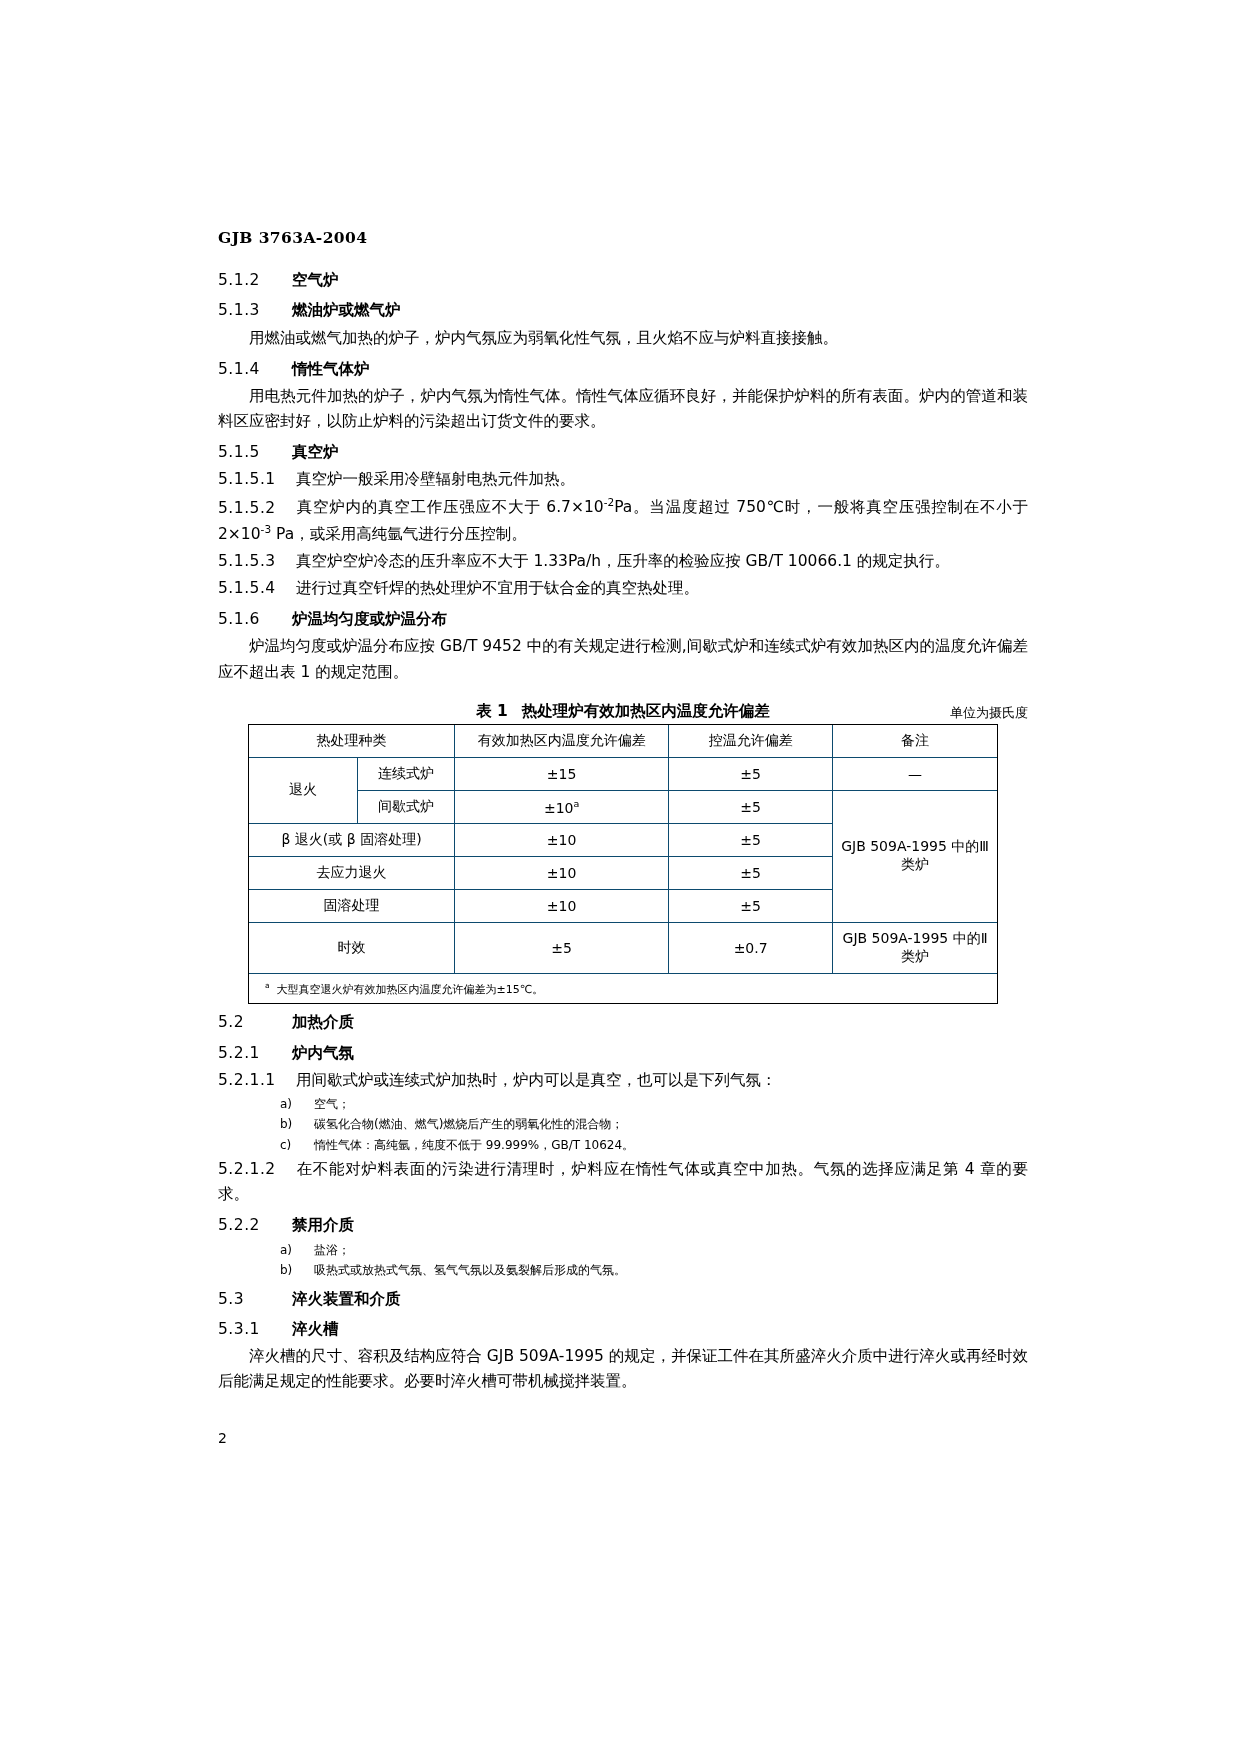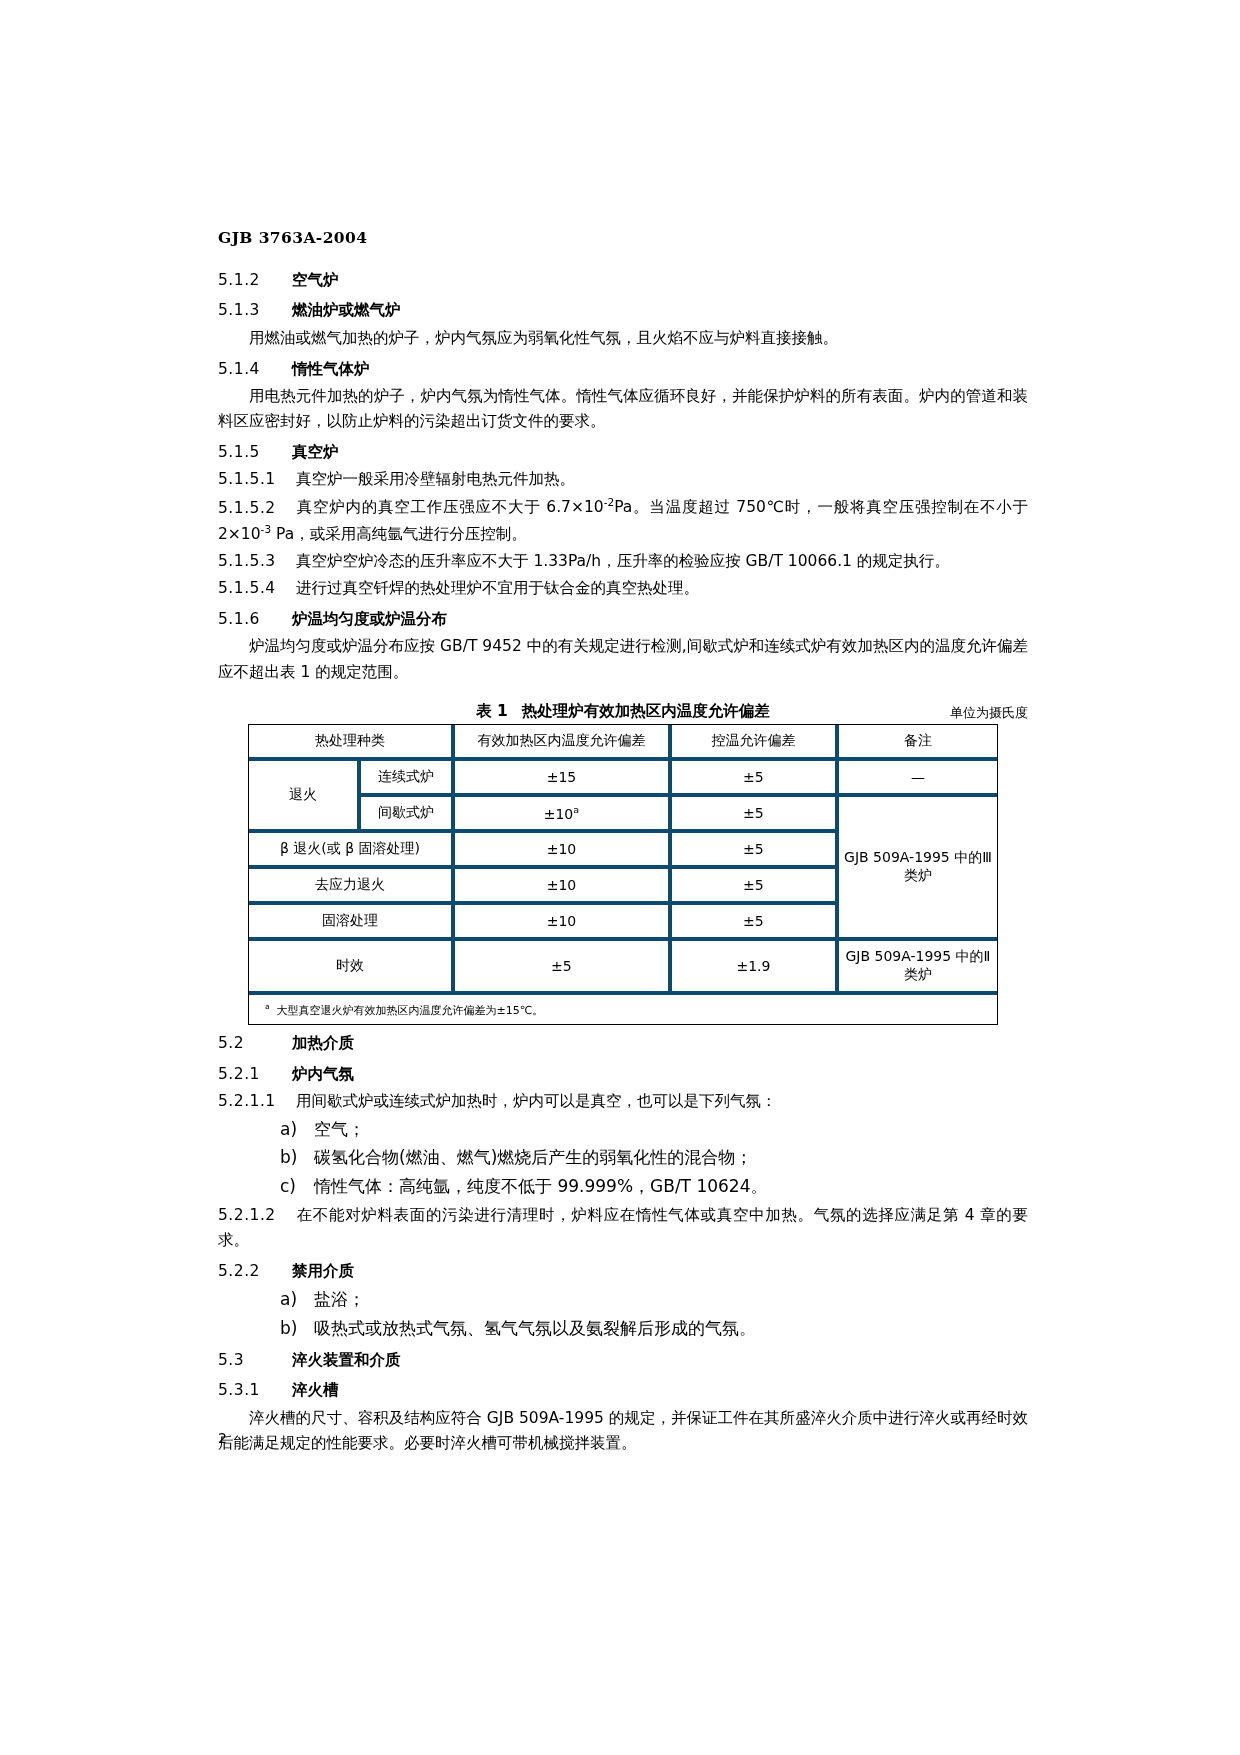--- a/index.html
+++ b/index.html
@@ -55,21 +55,21 @@
   }
   .p .num {
     letter-spacing: 0.5px;
     display: inline-block;
     min-width: 62px;
   }
   .p .num.w3 { min-width: 78px; }
   .p.indent { text-indent: 31px; }
   .p .txt { }
   .list-item {
-    font-size: 17px;
+    font-size: 12px;
     line-height: 1.62;
     margin: 1px 0 1px 0;
     padding-left: 62px;
     text-indent: 0;
   }
   .list-item .lbl {
     display: inline-block;
     width: 34px;
   }
   sup { font-size: 0.68em; vertical-align: super; }
@@ -104,21 +104,21 @@
     padding: 7px 4px;
     font-weight: normal;
   }
   table.t1 .note-cell {
     text-align: left;
     padding: 7px 10px 7px 16px;
     font-size: 11px;
   }
   .tbl-outer { border: 1px solid #000; width: 748px; margin: 0 auto; }
   .tbl-outer table.t1 { border: none; width: 100%; }
-  .tbl-outer table.t1 td { border: 4px solid #0c4a6e; }
+  .tbl-outer table.t1 td { border: 1px solid #0c4a6e; }
   .tbl-outer table.t1 tr td:first-child { border-left: none; }
   .tbl-outer table.t1 tr td:last-child { border-right: none; }
   .tbl-outer table.t1 tr:first-child td { border-top: none; }
   .tbl-outer table.t1 tr:last-child td { border-bottom: none; }
 
   .page-num {
     position: absolute;
     left: 218px;
     top: 1430px;
     font-size: 14px;
@@ -210,21 +210,21 @@
             <td>±5</td>
           </tr>
           <tr>
             <td colspan="2">固溶处理</td>
             <td>±10</td>
             <td>±5</td>
           </tr>
           <tr>
             <td colspan="2">时效</td>
             <td>±5</td>
-            <td>±1.9</td>
+            <td>±0.7</td>
             <td>GJB 509A-1995 中的Ⅱ类炉</td>
           </tr>
           <tr>
             <td colspan="5" class="note-cell"><sup>a</sup>&nbsp;&nbsp;<span>大型真空退火炉有效加热区内温度允许偏差为±15℃。</span></td>
           </tr>
         </tbody>
       </table>
       </div>
     </div>
 

